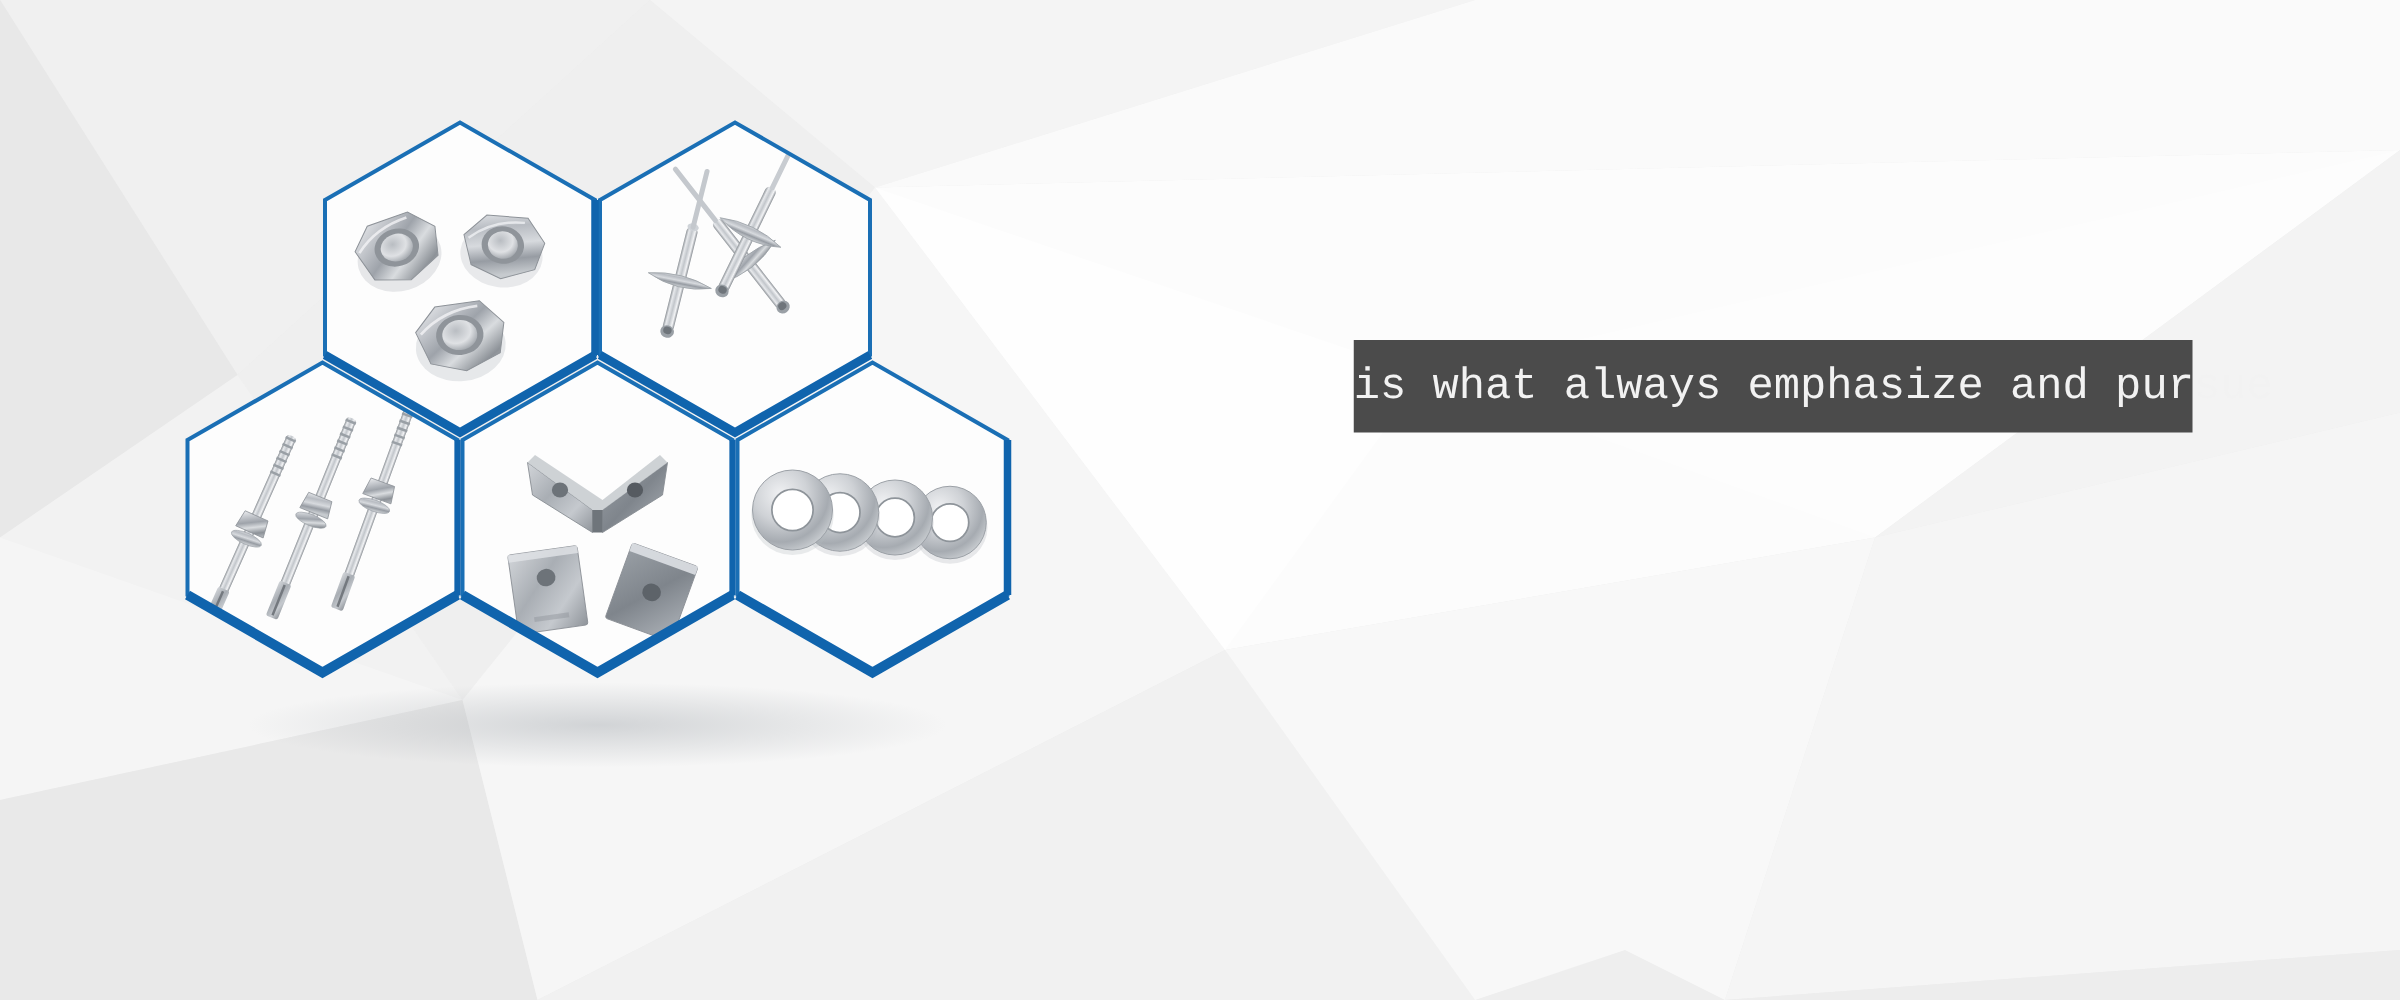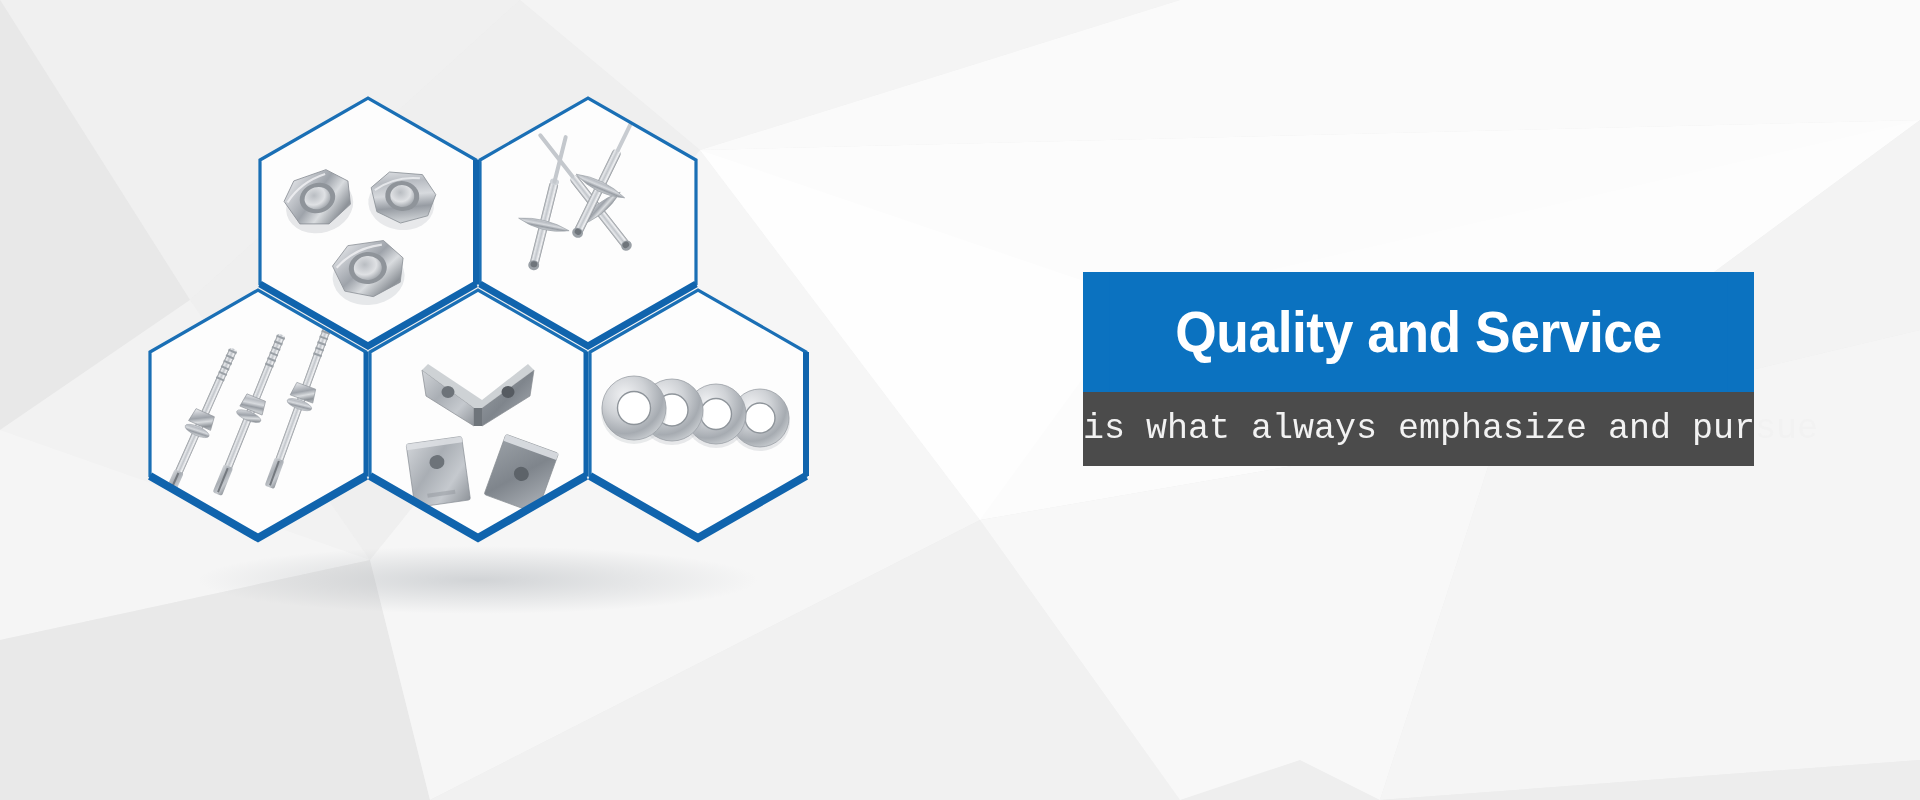--- a/index.html
+++ b/index.html
@@ -345,19 +345,16 @@
 
       <g stroke="#1064ad" fill="none">
         <polyline points="476,284 476,160" stroke-width="6"></polyline>
         <polyline points="586,352 586,476" stroke-width="5"></polyline>
         <polyline points="366,352 366,476" stroke-width="5"></polyline>
       </g>
     </svg>
   </div>
 
   <div class="msg">
-    <div class="msg-title-outer">
-      <div class="msg-title">Quality and Service</div>
-    </div>
     <div class="msg-sub">is what always emphasize and pursue</div>
   </div>
 
 </div>
 
 </body></html>

